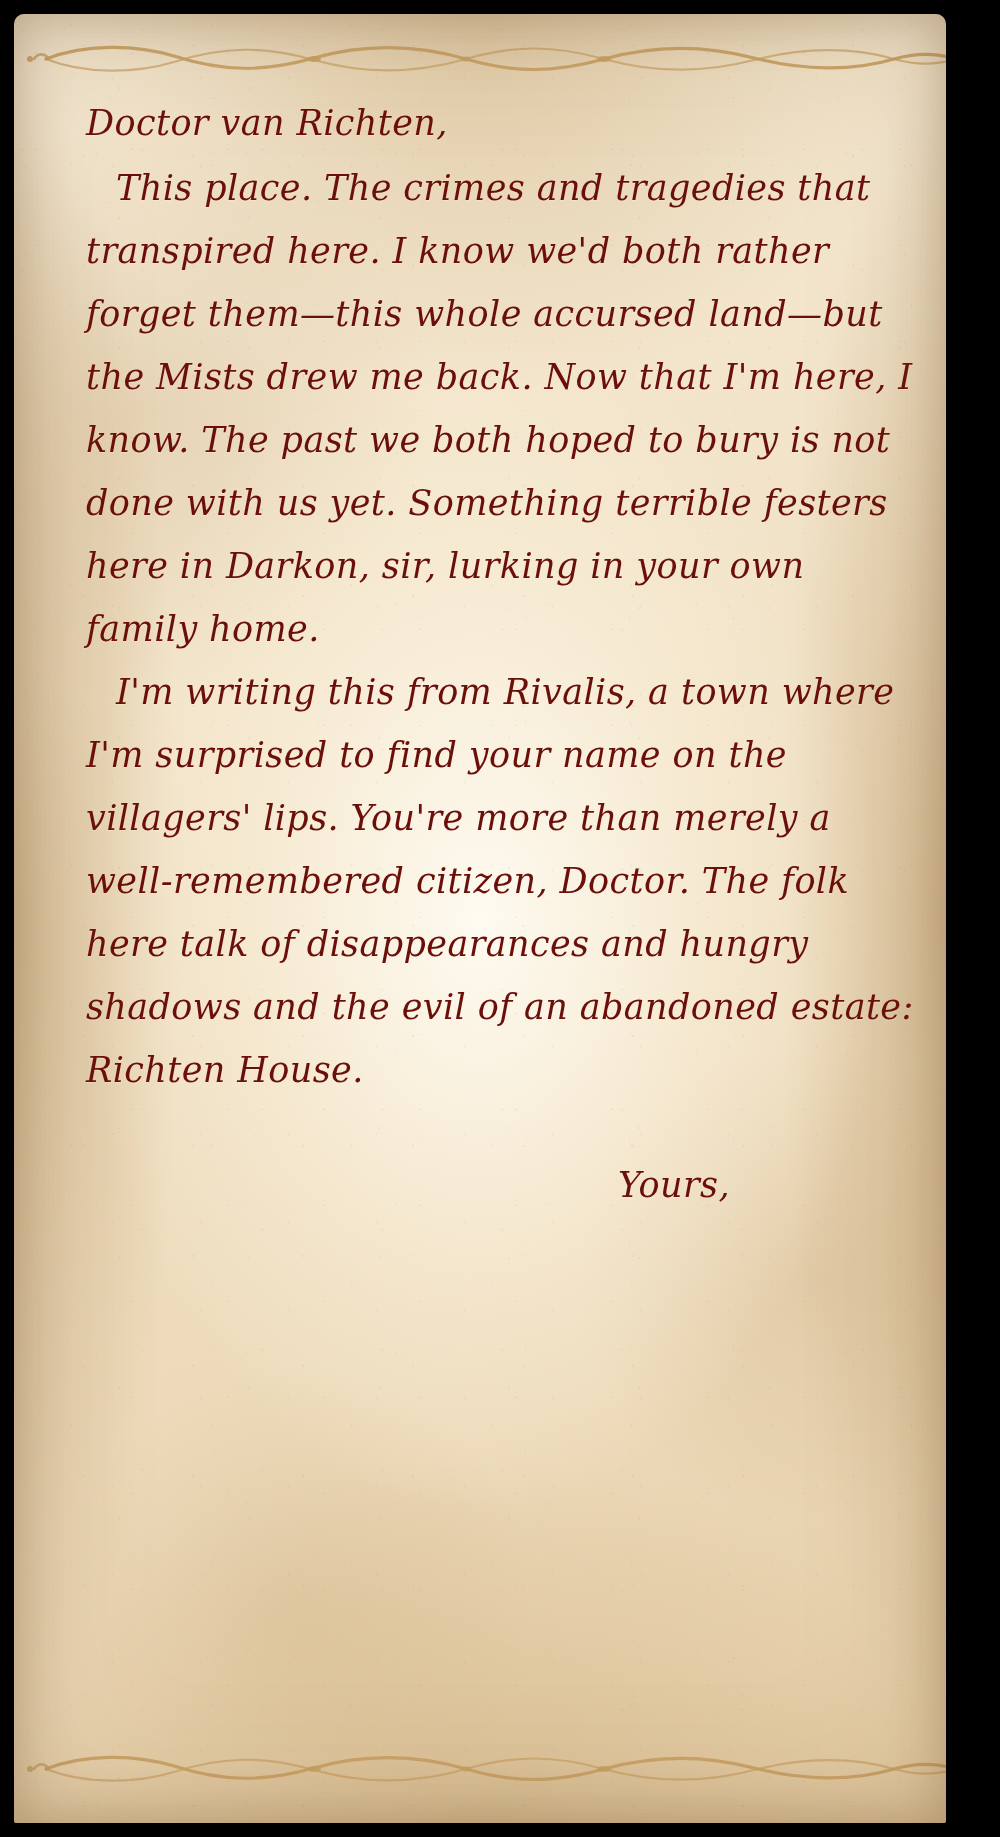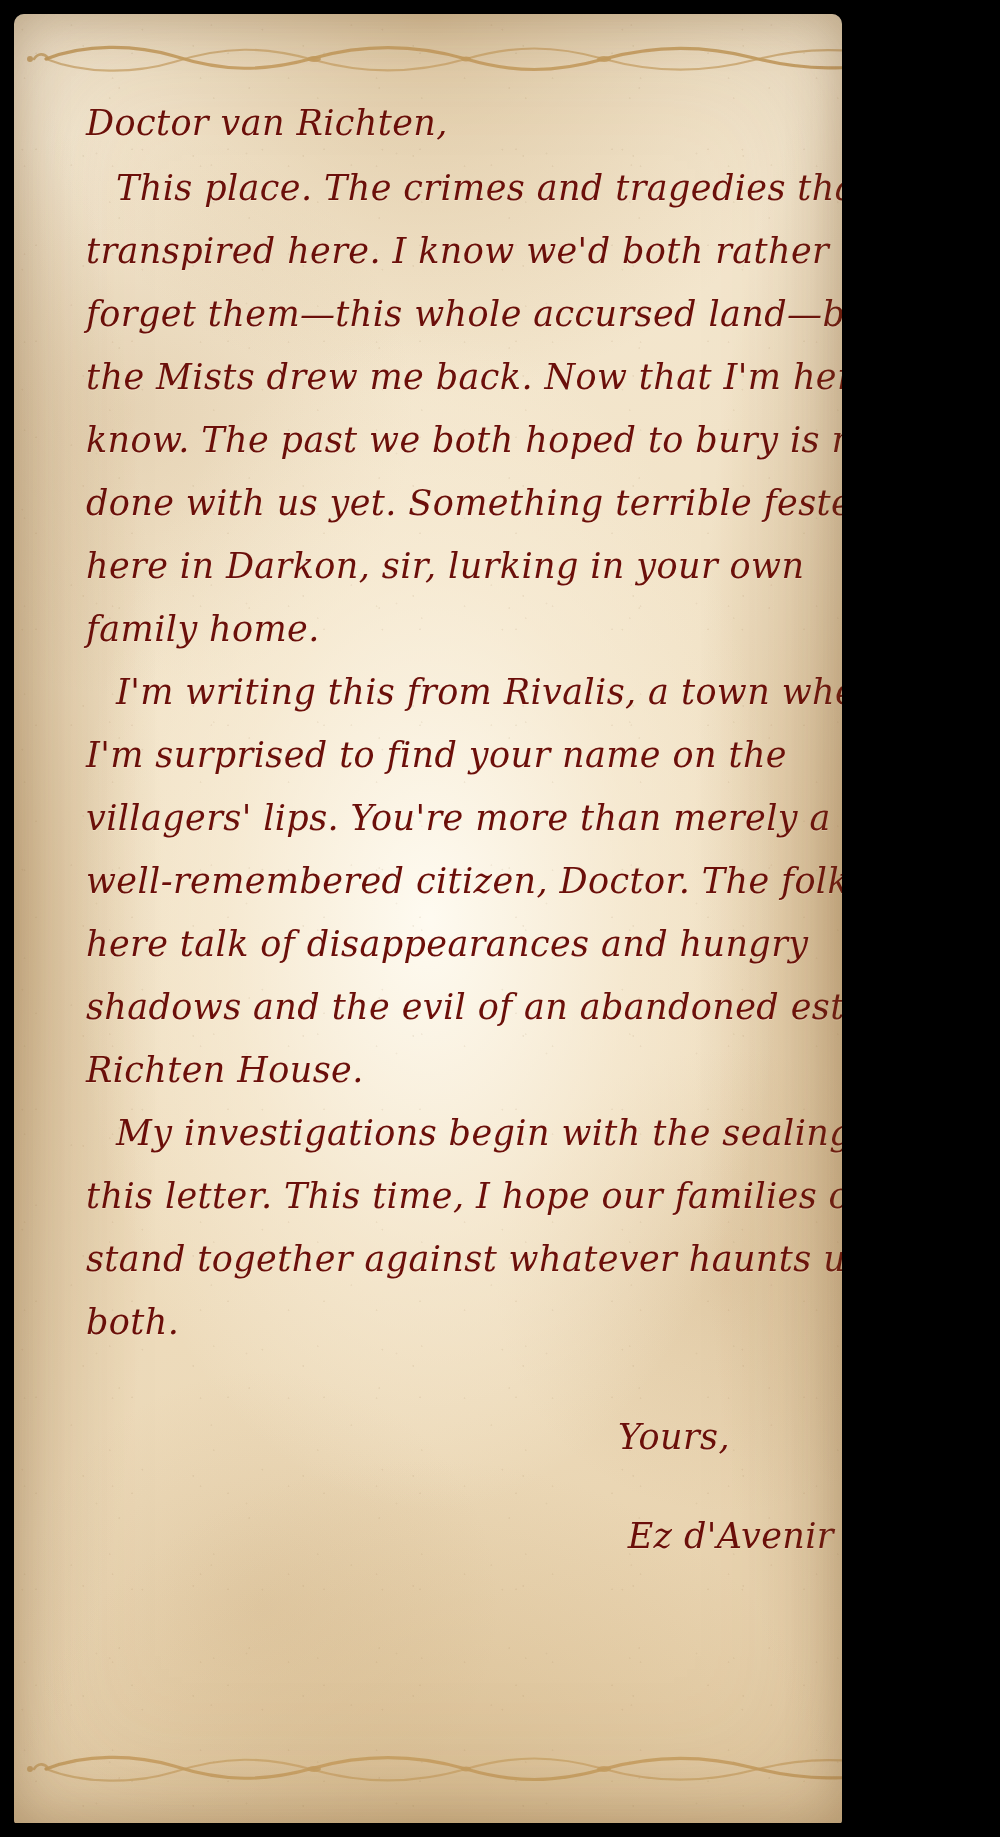--- a/index.html
+++ b/index.html
@@ -18,21 +18,21 @@
     position: relative;
     width: 1000px;
     height: 1837px;
     box-sizing: border-box;
     padding: 14px 14px 0 14px;
     background: #000;
   }
 
   #parchment {
     position: relative;
-    width: 828px;
+    width: 932px;
     height: 1810px;
     box-sizing: border-box;
     border-radius: 10px 10px 4px 4px;
     overflow: hidden;
     background-color: #f2e4cc;
     background-image:
       radial-gradient(ellipse 55% 42% at 50% 50%, rgba(255,252,243,0.95) 0%, rgba(250,240,220,0.55) 45%, rgba(236,219,186,0.0) 78%),
       radial-gradient(ellipse 70% 30% at 50% 0%,  rgba(206,176,129,0.55) 0%, rgba(206,176,129,0.0) 70%),
       radial-gradient(ellipse 70% 28% at 50% 100%, rgba(206,176,129,0.50) 0%, rgba(206,176,129,0.0) 72%),
       radial-gradient(ellipse 24% 62% at 0% 50%, rgba(198,166,120,0.55) 0%, rgba(198,166,120,0.0) 75%),
@@ -156,25 +156,23 @@
           <circle cx="16" cy="27" r="3"></circle>
           <circle cx="956" cy="27" r="3"></circle>
         </g>
       </svg>
     </div>
 
     <div id="content">
       <p class="hand salutation">Doctor van Richten,</p>
       <p class="hand para">This place. The crimes and tragedies that transpired here. I know we'd both rather forget them—this whole accursed land—but the Mists drew me back. Now that I'm here, I know. The past we both hoped to bury is not done with us yet. Something terrible festers here in Darkon, sir, lurking in your own family home.</p>
       <p class="hand para">I'm writing this from Rivalis, a town where I'm surprised to find your name on the villagers' lips. You're more than merely a well-remembered citizen, Doctor. The folk here talk of disappearances and hungry shadows and the evil of an abandoned estate: Richten House.</p>
-      <p class="hand para">My investigations begin with the sealing of this letter. This time, I hope our families can stand together against whatever haunts us both.</p>
 
       <div class="sig-block">
         <p class="hand sig-yours">Yours,</p>
-        <p class="hand sig-name">Ez d'Avenir</p>
       </div>
     </div>
 
     <div class="divider bottom">
       <svg width="972" height="52" viewBox="0 0 972 52" xmlns="http://www.w3.org/2000/svg">
         <g fill="none" stroke="#c8a063" stroke-linecap="round">
           <path d="M32 27 C 70 12, 120 12, 160 24 C 210 40, 250 40, 300 26 C 350 12, 400 12, 452 27 C 500 41, 540 41, 590 27 C 640 13, 690 13, 740 26 C 790 39, 840 39, 880 27 C 905 20, 922 22, 940 26" stroke-width="3.2" opacity="0.92"></path>
           <path d="M32 27 C 70 42, 120 42, 160 30 C 210 14, 250 14, 300 28 C 350 42, 400 42, 452 27 C 500 13, 540 13, 590 27 C 640 41, 690 41, 740 28 C 790 15, 840 15, 880 27 C 905 34, 922 32, 940 28" stroke-width="2.2" opacity="0.70"></path>
           <path d="M20 27 C 24 21, 30 21, 34 26" stroke-width="2.6" opacity="0.8"></path>
           <path d="M952 27 C 948 33, 942 33, 938 28" stroke-width="2.6" opacity="0.8"></path>

